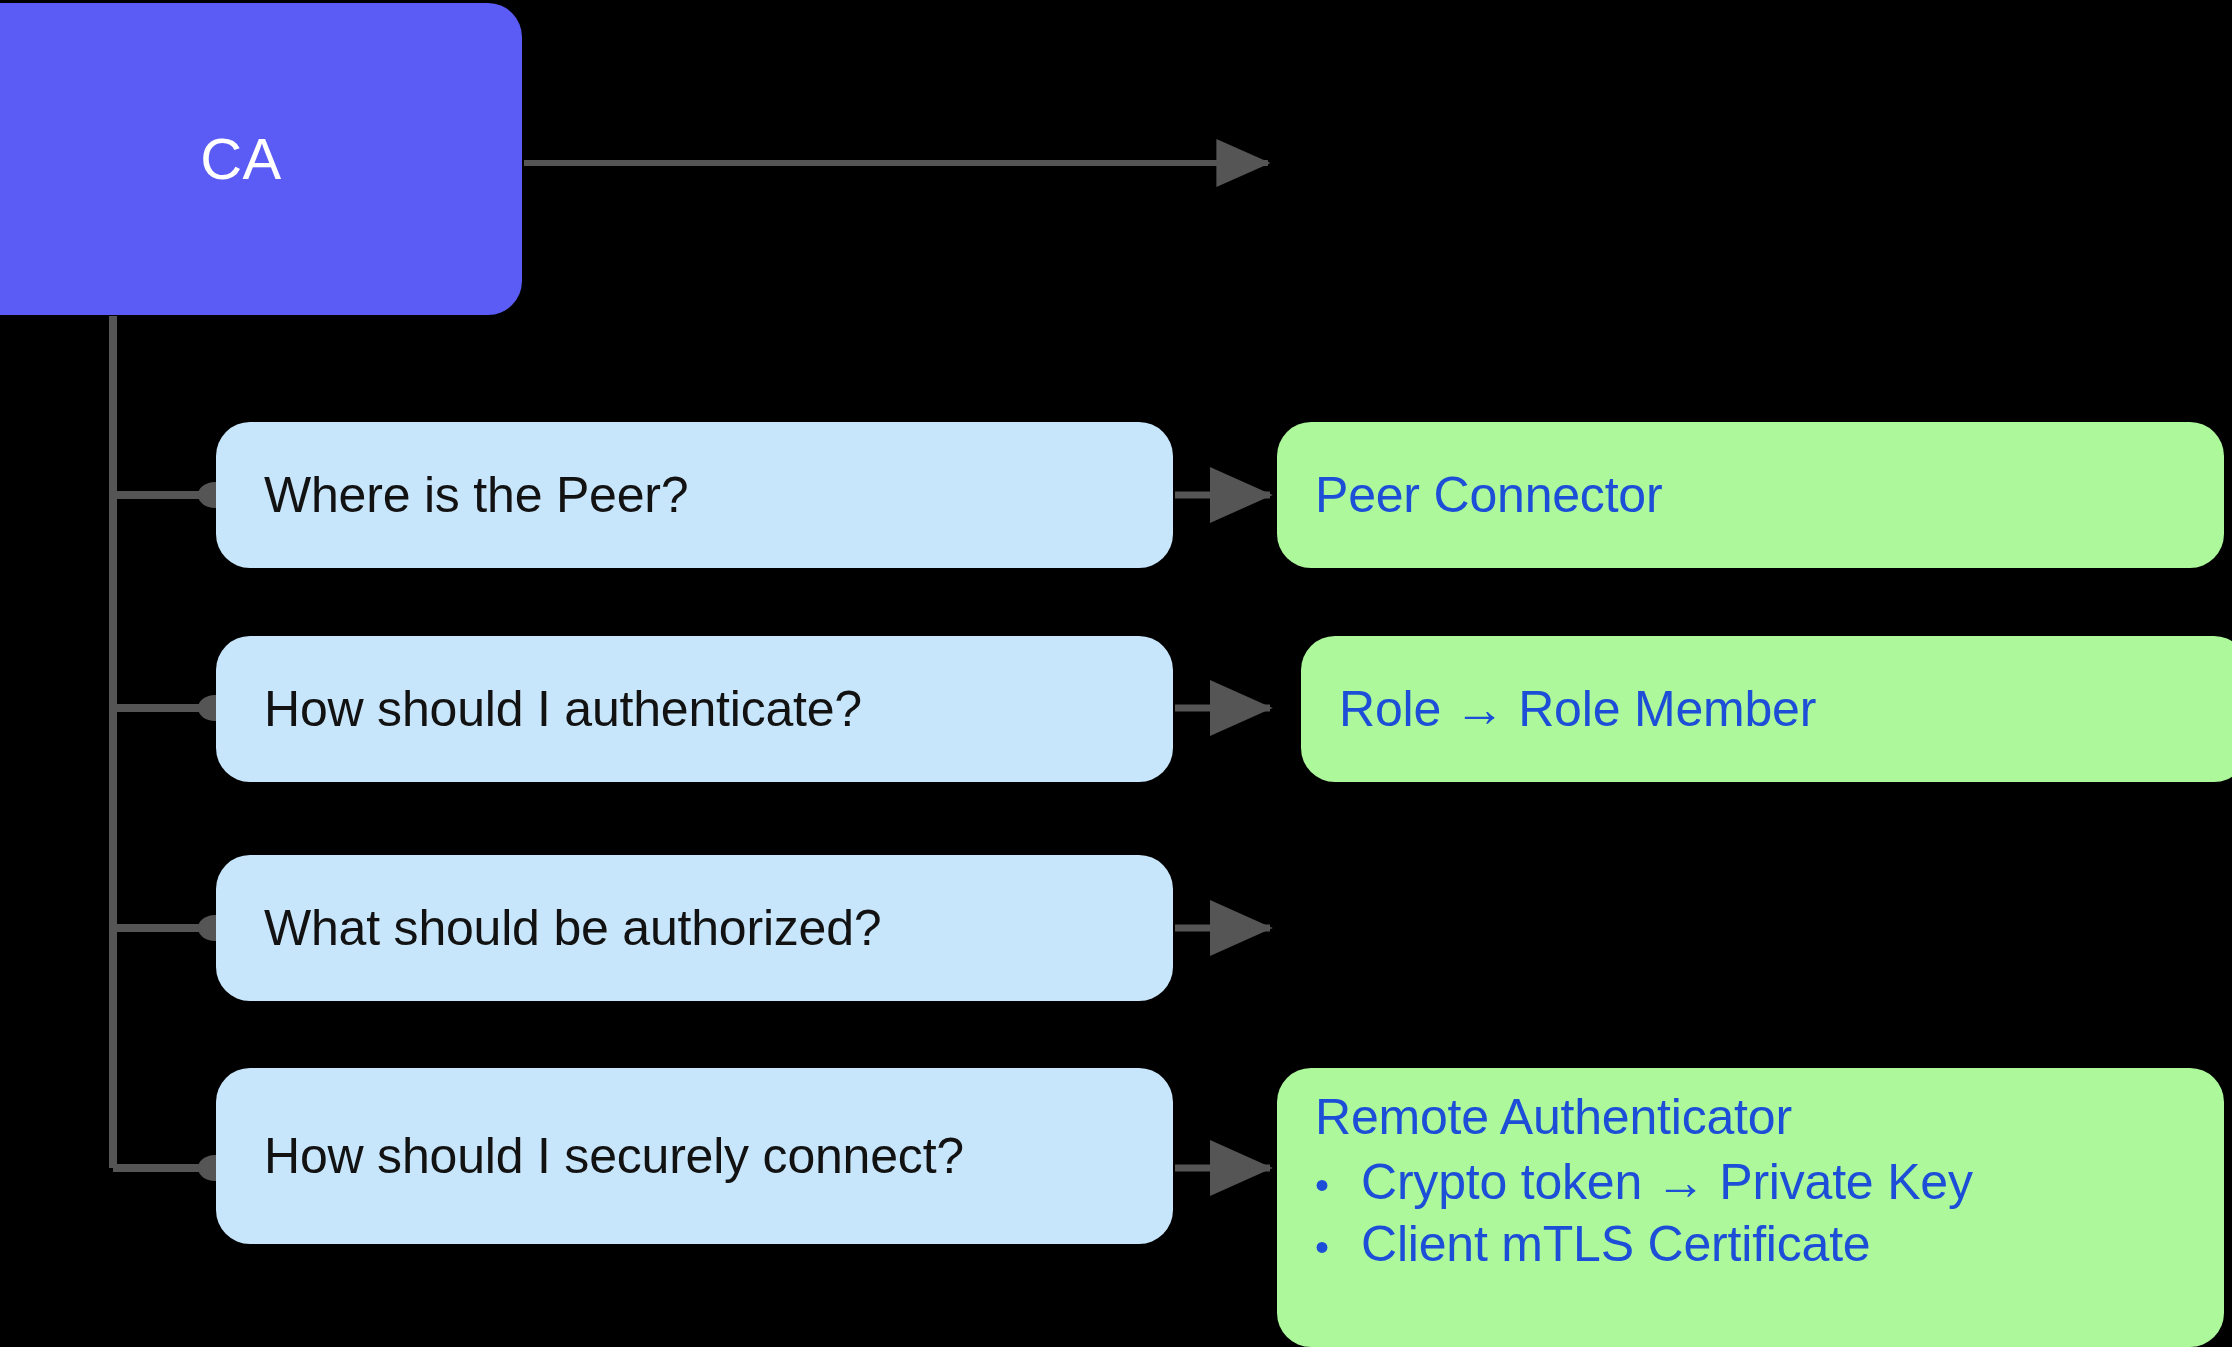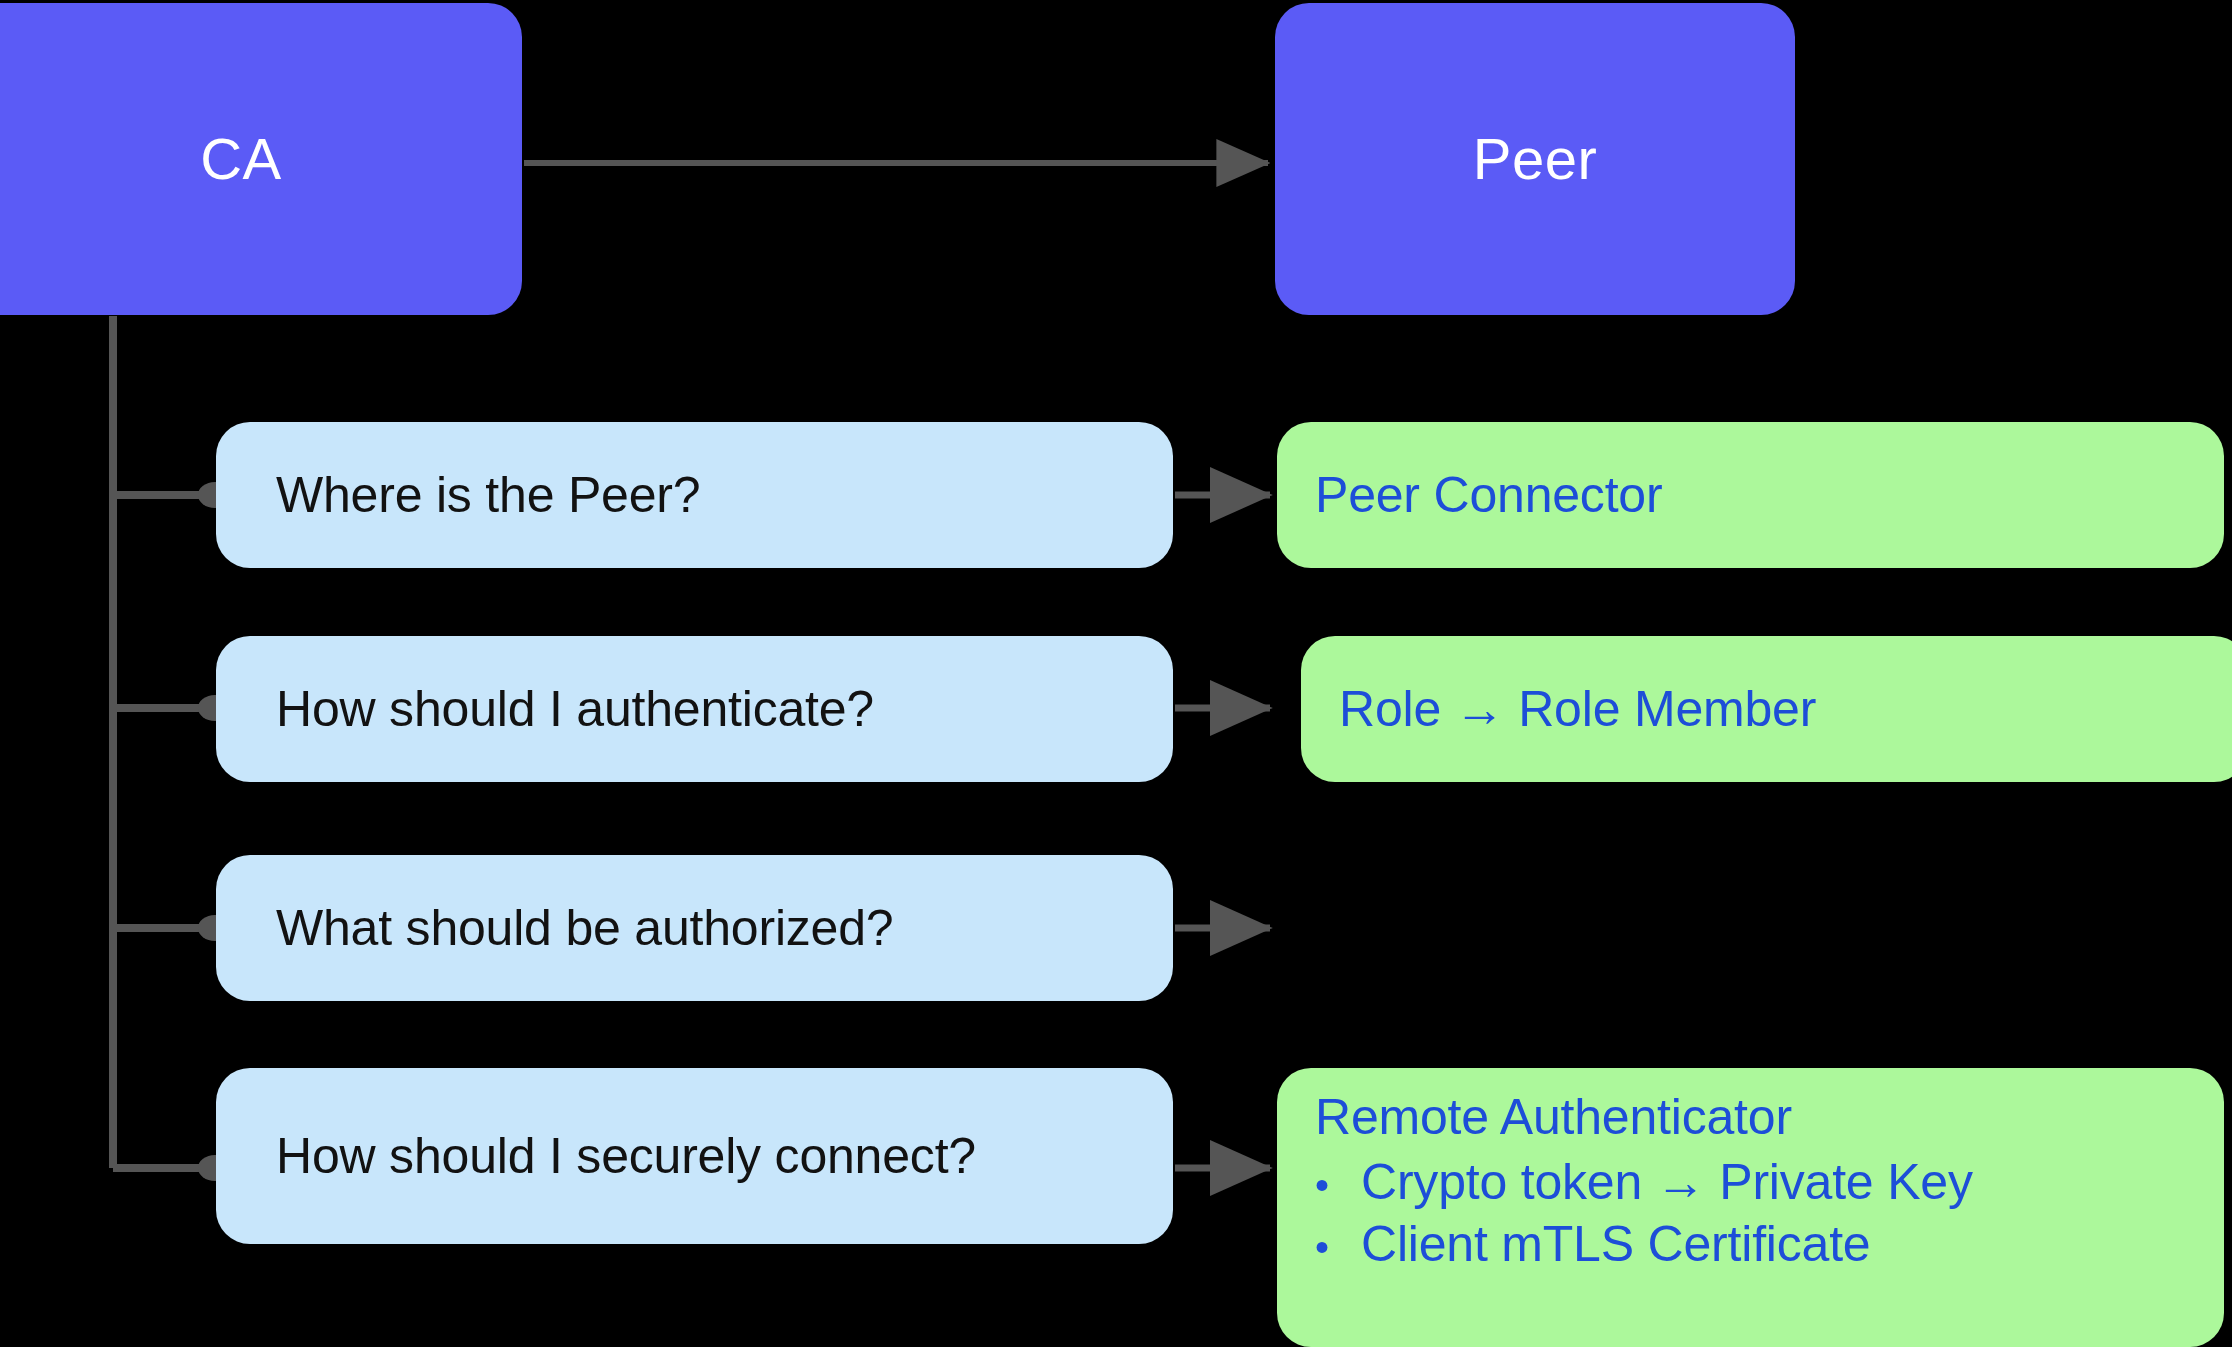--- a/index.html
+++ b/index.html
@@ -32,21 +32,21 @@
     letter-spacing: 0.5px;
   }
   .actor .label {
     display: block;
     line-height: 1;
   }
   .question {
     background: #c8e6fb;
     color: #121212;
     font-size: 50px;
-    padding-left: 60px;
+    padding-left: 48px;
     letter-spacing: -0.2px;
   }
   .answer {
     background: #acf89b;
     color: #1d4ed8;
     font-size: 50px;
     padding-left: 38px;
     letter-spacing: -0.2px;
   }
   .answer.multiline {
@@ -117,23 +117,20 @@
     <line x1="1175" y1="495" x2="1270" y2="495" stroke="#555555" stroke-width="7" marker-end="url(#arrowhead)"></line>
     <line x1="1175" y1="708" x2="1270" y2="708" stroke="#555555" stroke-width="7" marker-end="url(#arrowhead)"></line>
     <line x1="1175" y1="928" x2="1270" y2="928" stroke="#555555" stroke-width="7" marker-end="url(#arrowhead)"></line>
     <line x1="1175" y1="1168" x2="1270" y2="1168" stroke="#555555" stroke-width="7" marker-end="url(#arrowhead)"></line>
   </svg>
 
   <div class="node actor" style="left:-40px; top:3px; width:562px; height:312px;">
     <span class="label">CA</span>
   </div>
 
-  <div class="node actor" style="left:1275px; top:3px; width:520px; height:312px;">
-    <span class="label">Peer</span>
-  </div>
 
   <div class="node question" style="left:216px; top:422px; width:957px; height:146px;">
     <span>Where is the Peer?</span>
   </div>
 
   <div class="node question" style="left:216px; top:636px; width:957px; height:146px;">
     <span>How should I authenticate?</span>
   </div>
 
   <div class="node question" style="left:216px; top:855px; width:957px; height:146px;">

